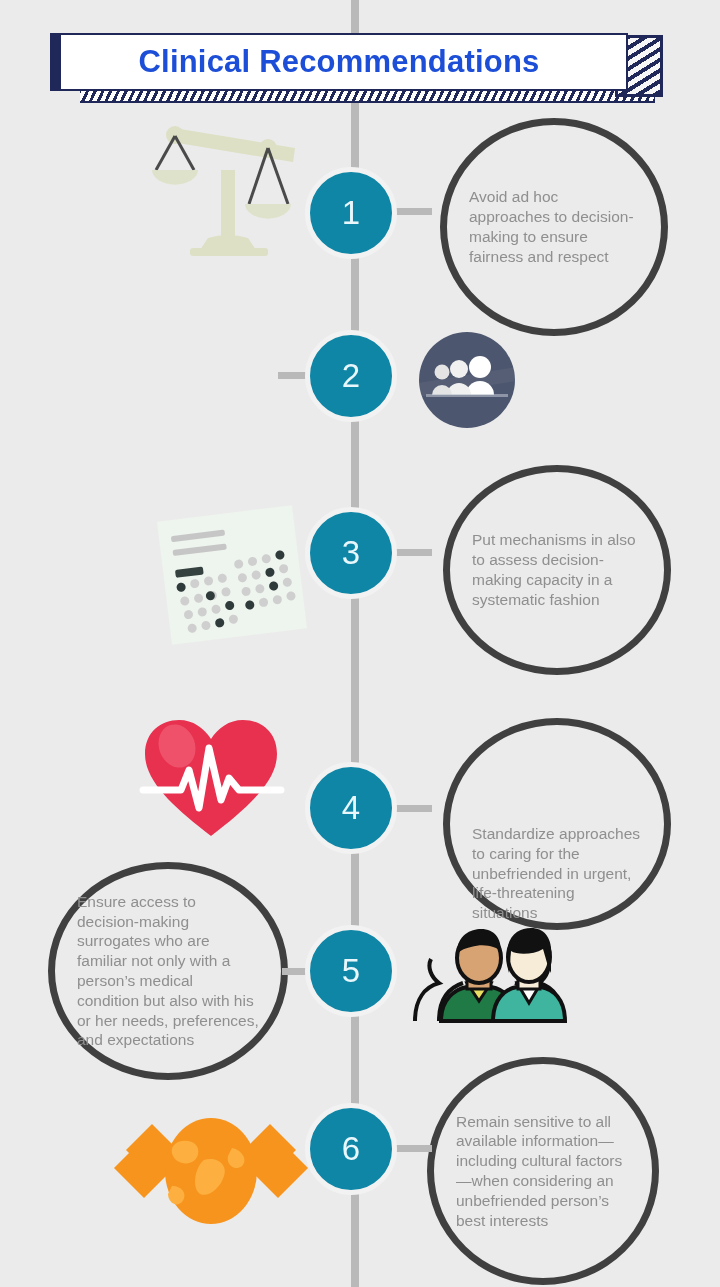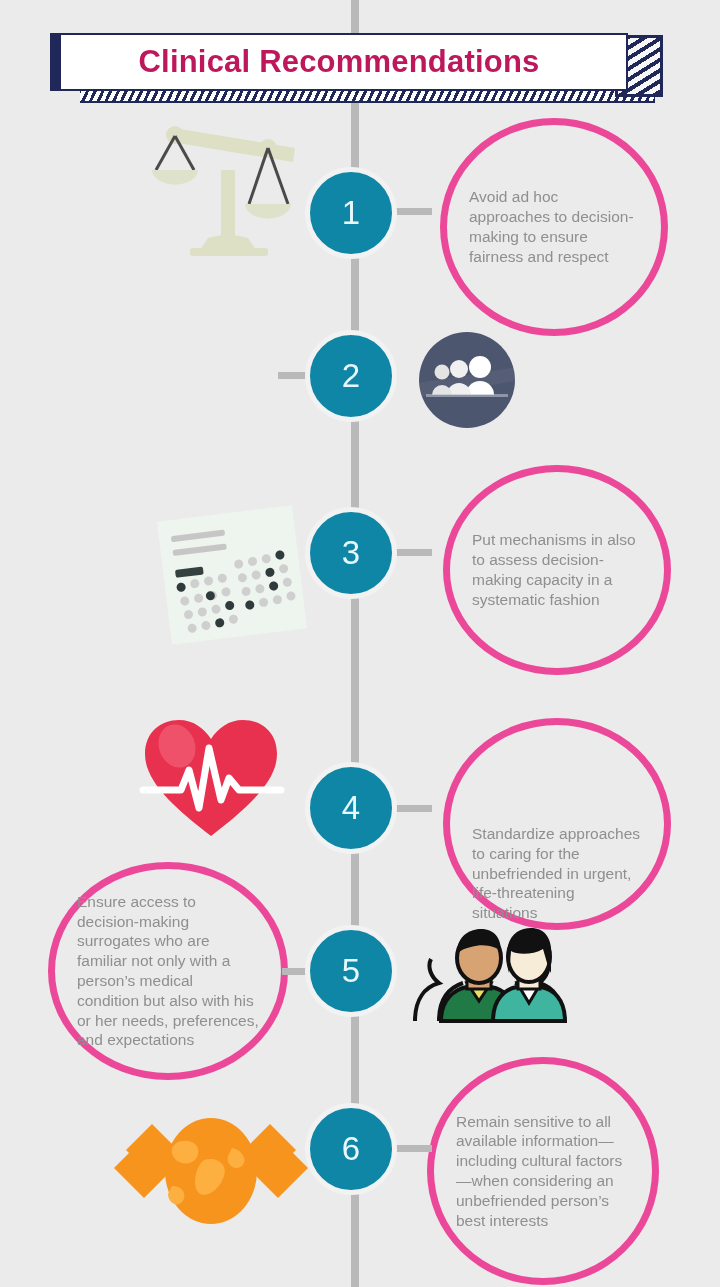--- a/index.html
+++ b/index.html
@@ -33,39 +33,39 @@
   .banner-box{
     position:absolute;left:0px;top:0px;width:578px;height:58px;
     background:#ffffff;
     border:2px solid #20285a;
     border-left:11px solid #20285a;
     box-sizing:border-box;
   }
   .banner-title{
     position:absolute;left:0;top:0;width:578px;height:58px;
     display:flex;align-items:center;justify-content:center;
-    font-size:31px;font-weight:bold;color:#be185d;
+    font-size:31px;font-weight:bold;color:#1d4ed8;
     letter-spacing:0.2px;
   }
 
   
   .num-circle{
     position:absolute;width:92px;height:92px;border-radius:50%;
     background:#0f86a6;
     border:5px solid #f2f2f2;
     box-sizing:border-box;
     display:flex;align-items:center;justify-content:center;
     color:#e8f7fb;font-size:33px;font-weight:300;
     z-index:5;
   }
 
   
   .bubble{
     position:absolute;border-radius:50%;
-    border:7px solid #ec4899;
+    border:7px solid #404040;
     box-sizing:border-box;
     display:flex;align-items:center;
     z-index:2;
   }
   .bubble p{
     margin:0;color:#8f8f8f;line-height:1.28;
     font-size:15.5px;
   }
 
   

